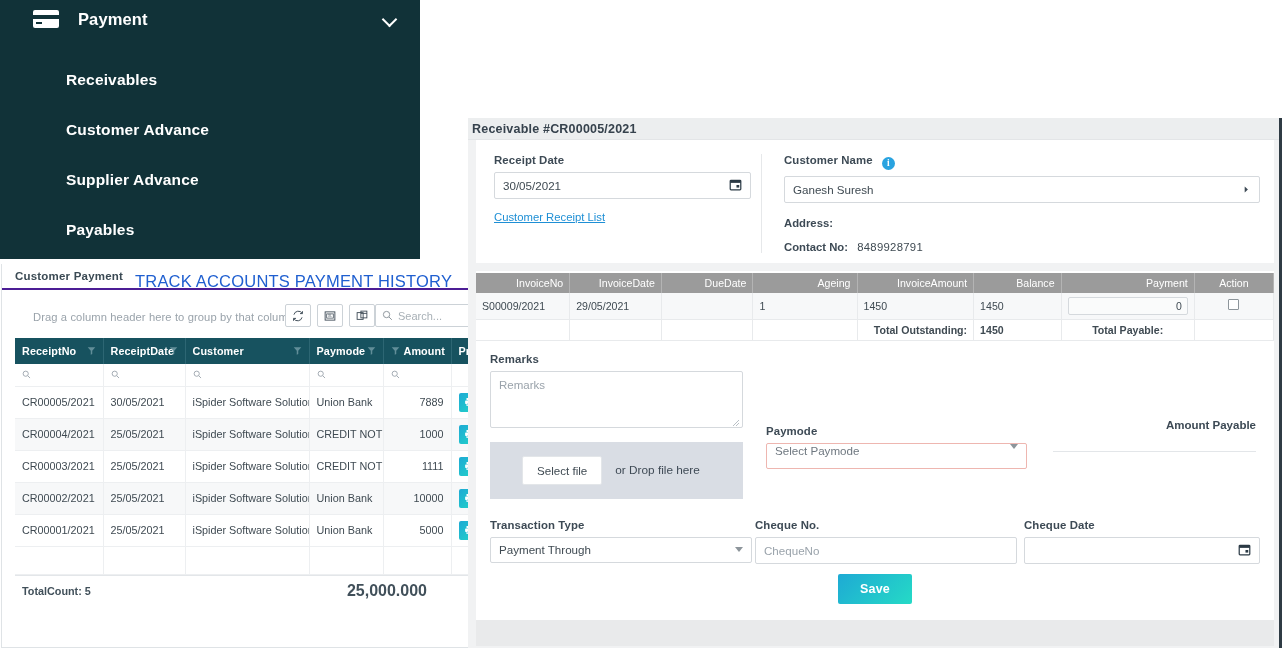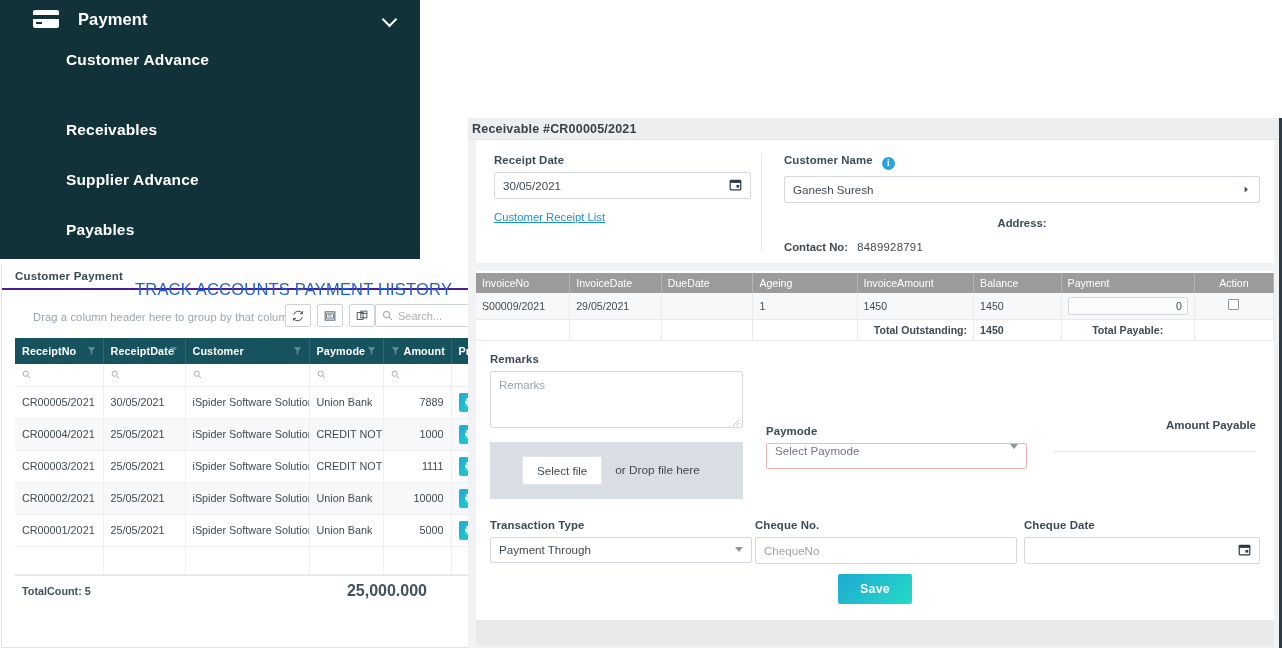--- a/index.html
+++ b/index.html
@@ -51,21 +51,21 @@
     background: #ffffff; border: 1px solid #dfe3e6; border-top: none;
   }
   .lc-tabbar {
     height: 26px; border-bottom: 2px solid #4c1d95; position: relative;
   }
   .lc-tab {
     position: absolute; left: 13px; top: 6px;
     font-size: 11.5px; font-weight: 700; color: #3b4a54; letter-spacing:.2px;
   }
   .lc-title {
-    position: absolute; left: 133px; top: 16px;
+    position: absolute; left: 133px; top: 8px;
     font-size: 16.5px; color: #1f5fd0; letter-spacing: .2px; white-space: nowrap;
   }
   .grid-toolbar {
     position: relative; height: 40px; margin: 8px 0 0 0;
   }
   .drag-hint {
     position: absolute; left: 31px; top: 13px;
     font-size: 11.2px; color: #9aa3ab; letter-spacing:.1px;
   }
   .tool-btns { position:absolute; right: 113px; top: 6px; display:flex; gap:6px; }
@@ -131,36 +131,36 @@
 
   .fl-label { font-size: 11.4px; font-weight:700; color:#3d4a55; margin-bottom: 6px; letter-spacing:.1px;}
   .inp {
     border: 1px solid #d5d9dd; background:#fff; height: 27px; border-radius:2px;
     display:flex; align-items:center; padding: 0 8px; font-size: 11.6px; color:#3f4a52;
     position: relative;
   }
   .inp .ph { color:#9aa3ab; }
   .inp .cal { margin-left:auto; }
   .linkish { color:#1e8fd5; font-size:11.3px; text-decoration: underline; margin-top: 12px; display:inline-block;}
-  .addr { font-size:11.3px; font-weight:700; color:#3d4a55; margin-top:14px;text-align:center;}
+  .addr { font-size:11.3px; font-weight:700; color:#3d4a55; margin-top:14px;}
   .contact { font-size:11.3px; font-weight:700; color:#3d4a55; margin-top:12px;}
   .contact span.v { font-weight:400; color:#3f4a52; margin-left:6px; letter-spacing:.3px;}
   .info-i {
     display:inline-flex; align-items:center; justify-content:center;
     width:13px; height:13px; border-radius:50%; background:#29a3e0; color:#fff;
     font-size:9.5px; font-weight:700; margin-left:6px; vertical-align: -2px;
     font-family:"Liberation Serif", serif;
   }
 
   
   .sec2 { margin: 8px 8px 0 8px; background:#fff; padding-top: 2px; }
   table.inv { border-collapse:collapse; width: 100%; table-layout: fixed; }
   table.inv th {
     background:#9b9b9b; color:#ffffff; font-size:10.6px; font-weight:400;
-    text-align:left; padding: 4px 6px; height:20px; border-right:1px solid #b4b4b4;
+    text-align:right; padding: 4px 6px; height:20px; border-right:1px solid #b4b4b4;
     white-space:nowrap;
   }
   table.inv th.num { }
   table.inv th.ctr { text-align:center; }
   table.inv td {
     font-size:10.6px; color:#3f4a52; padding:4px 6px; height:21px;
     border-bottom:1px solid #e8eaec; border-right:1px solid #e8eaec; white-space:nowrap;
   }
   table.inv td.num { text-align:left; }
   table.inv td.ctr { text-align:center; }
@@ -227,22 +227,22 @@
   <div class="sidebar">
     <div class="side-head">
       <span class="card-icon">
         <span class="cbody"></span>
           <span class="cstripe"></span>
           <span class="cchip"></span>
       </span>
       <span class="side-head-label">Payment</span>
       <span class="chev"></span>
     </div>
+    <div class="side-item i1">Receivables</div>
     <div class="side-item i2">Customer Advance</div>
-    <div class="side-item i1">Receivables</div>
     <div class="side-item i2">Supplier Advance</div>
     <div class="side-item i2">Payables</div>
   </div>
 
   <div class="left-card">
     <div class="lc-tabbar">
       <div class="lc-tab">Customer Payment</div>
       <div class="lc-title">TRACK ACCOUNTS PAYMENT HISTORY</div>
     </div>
 

